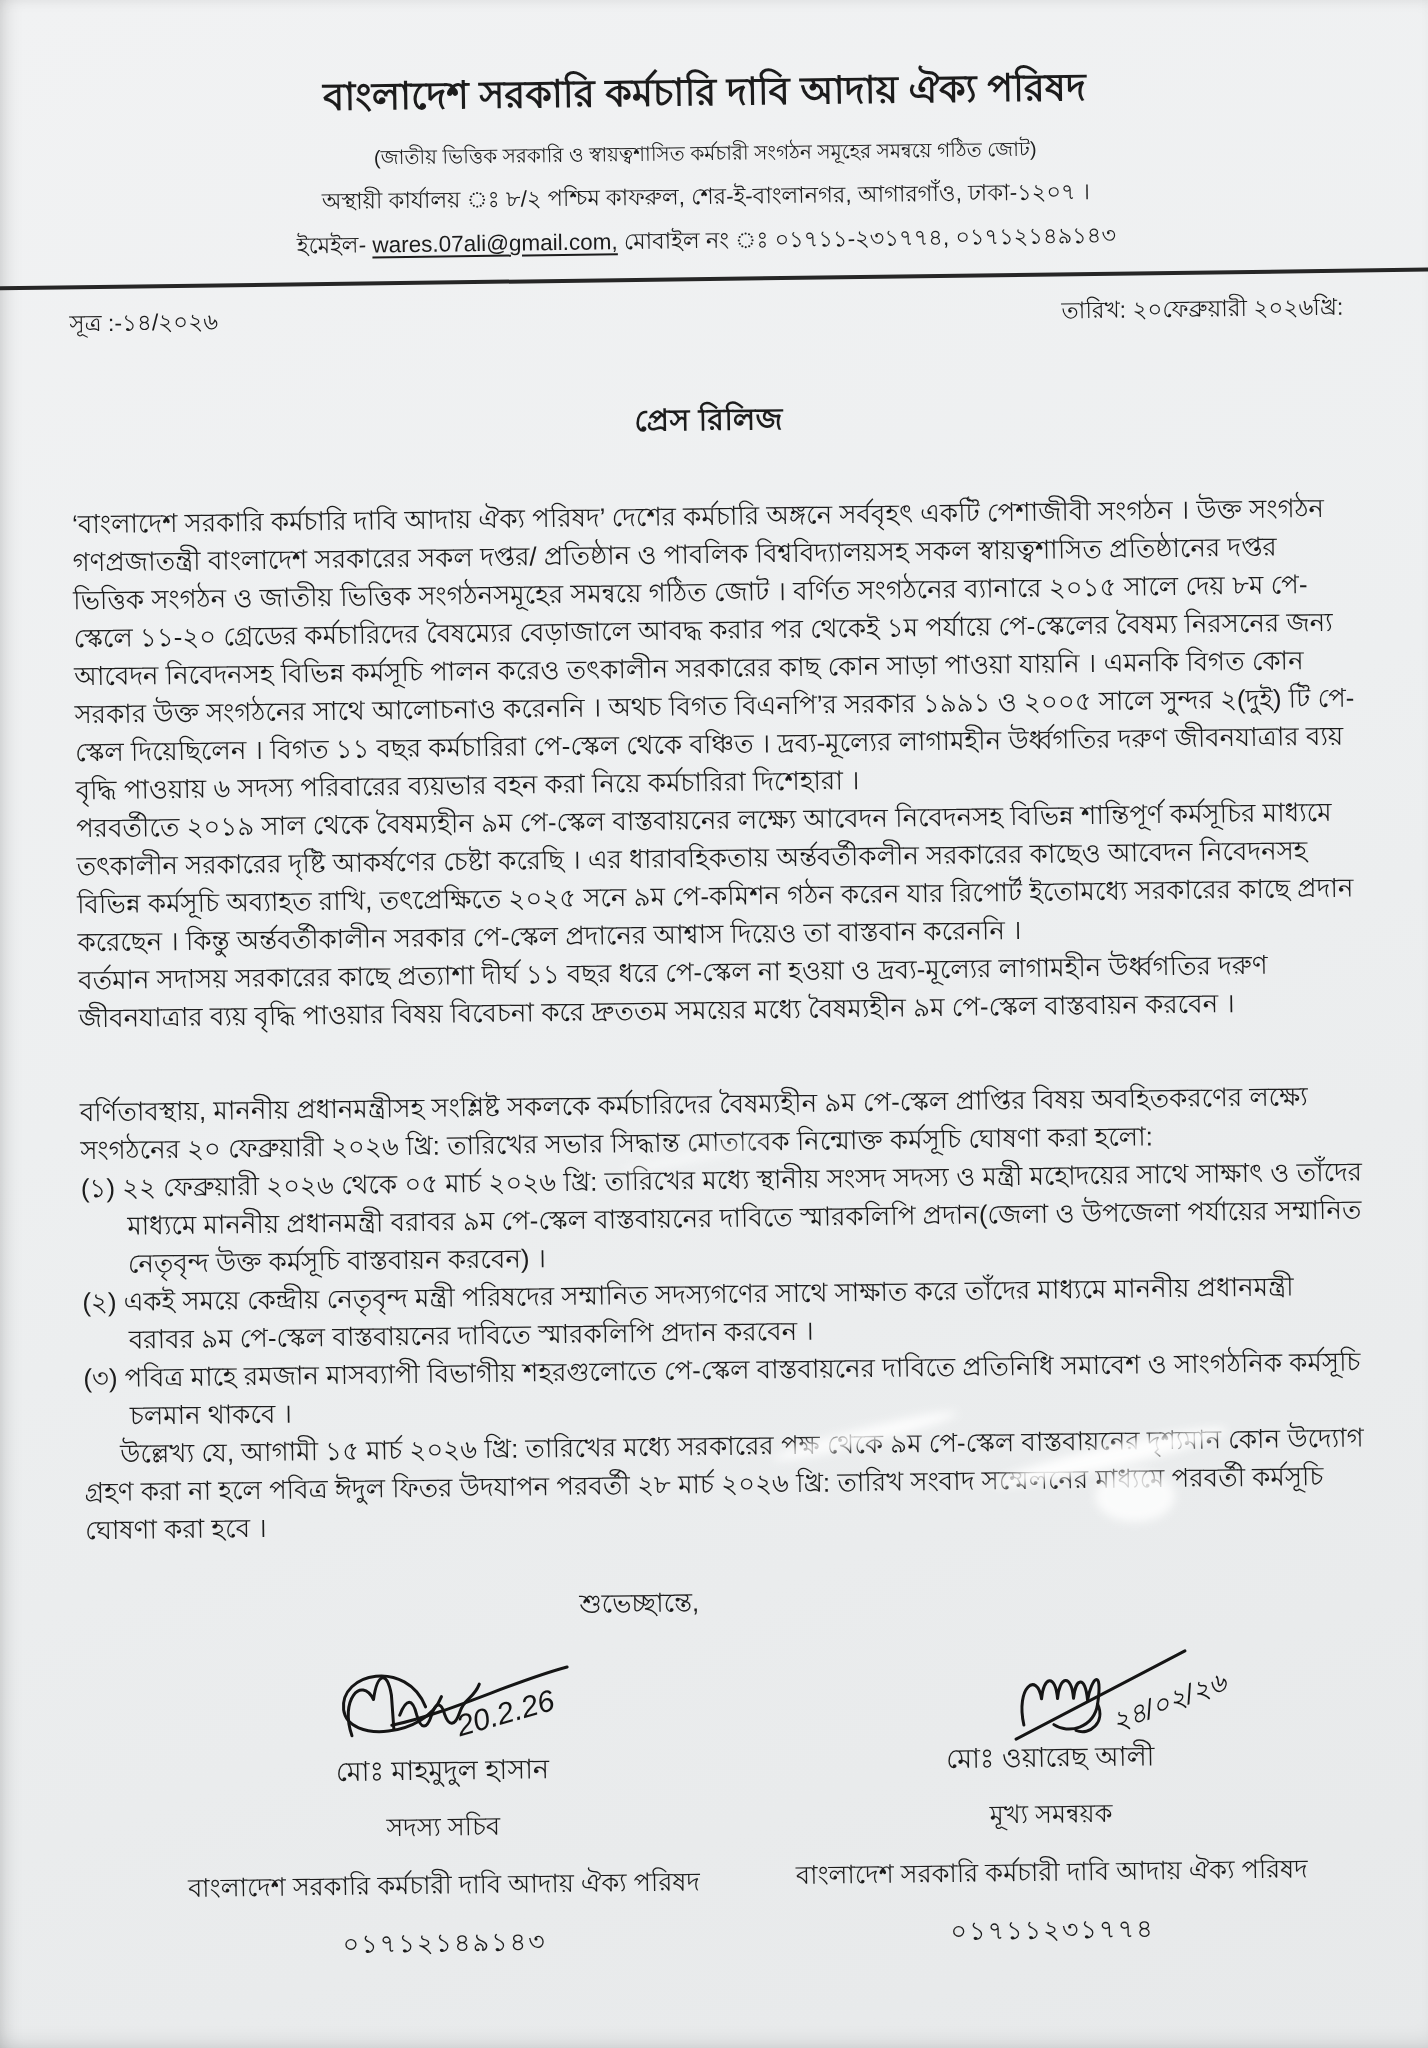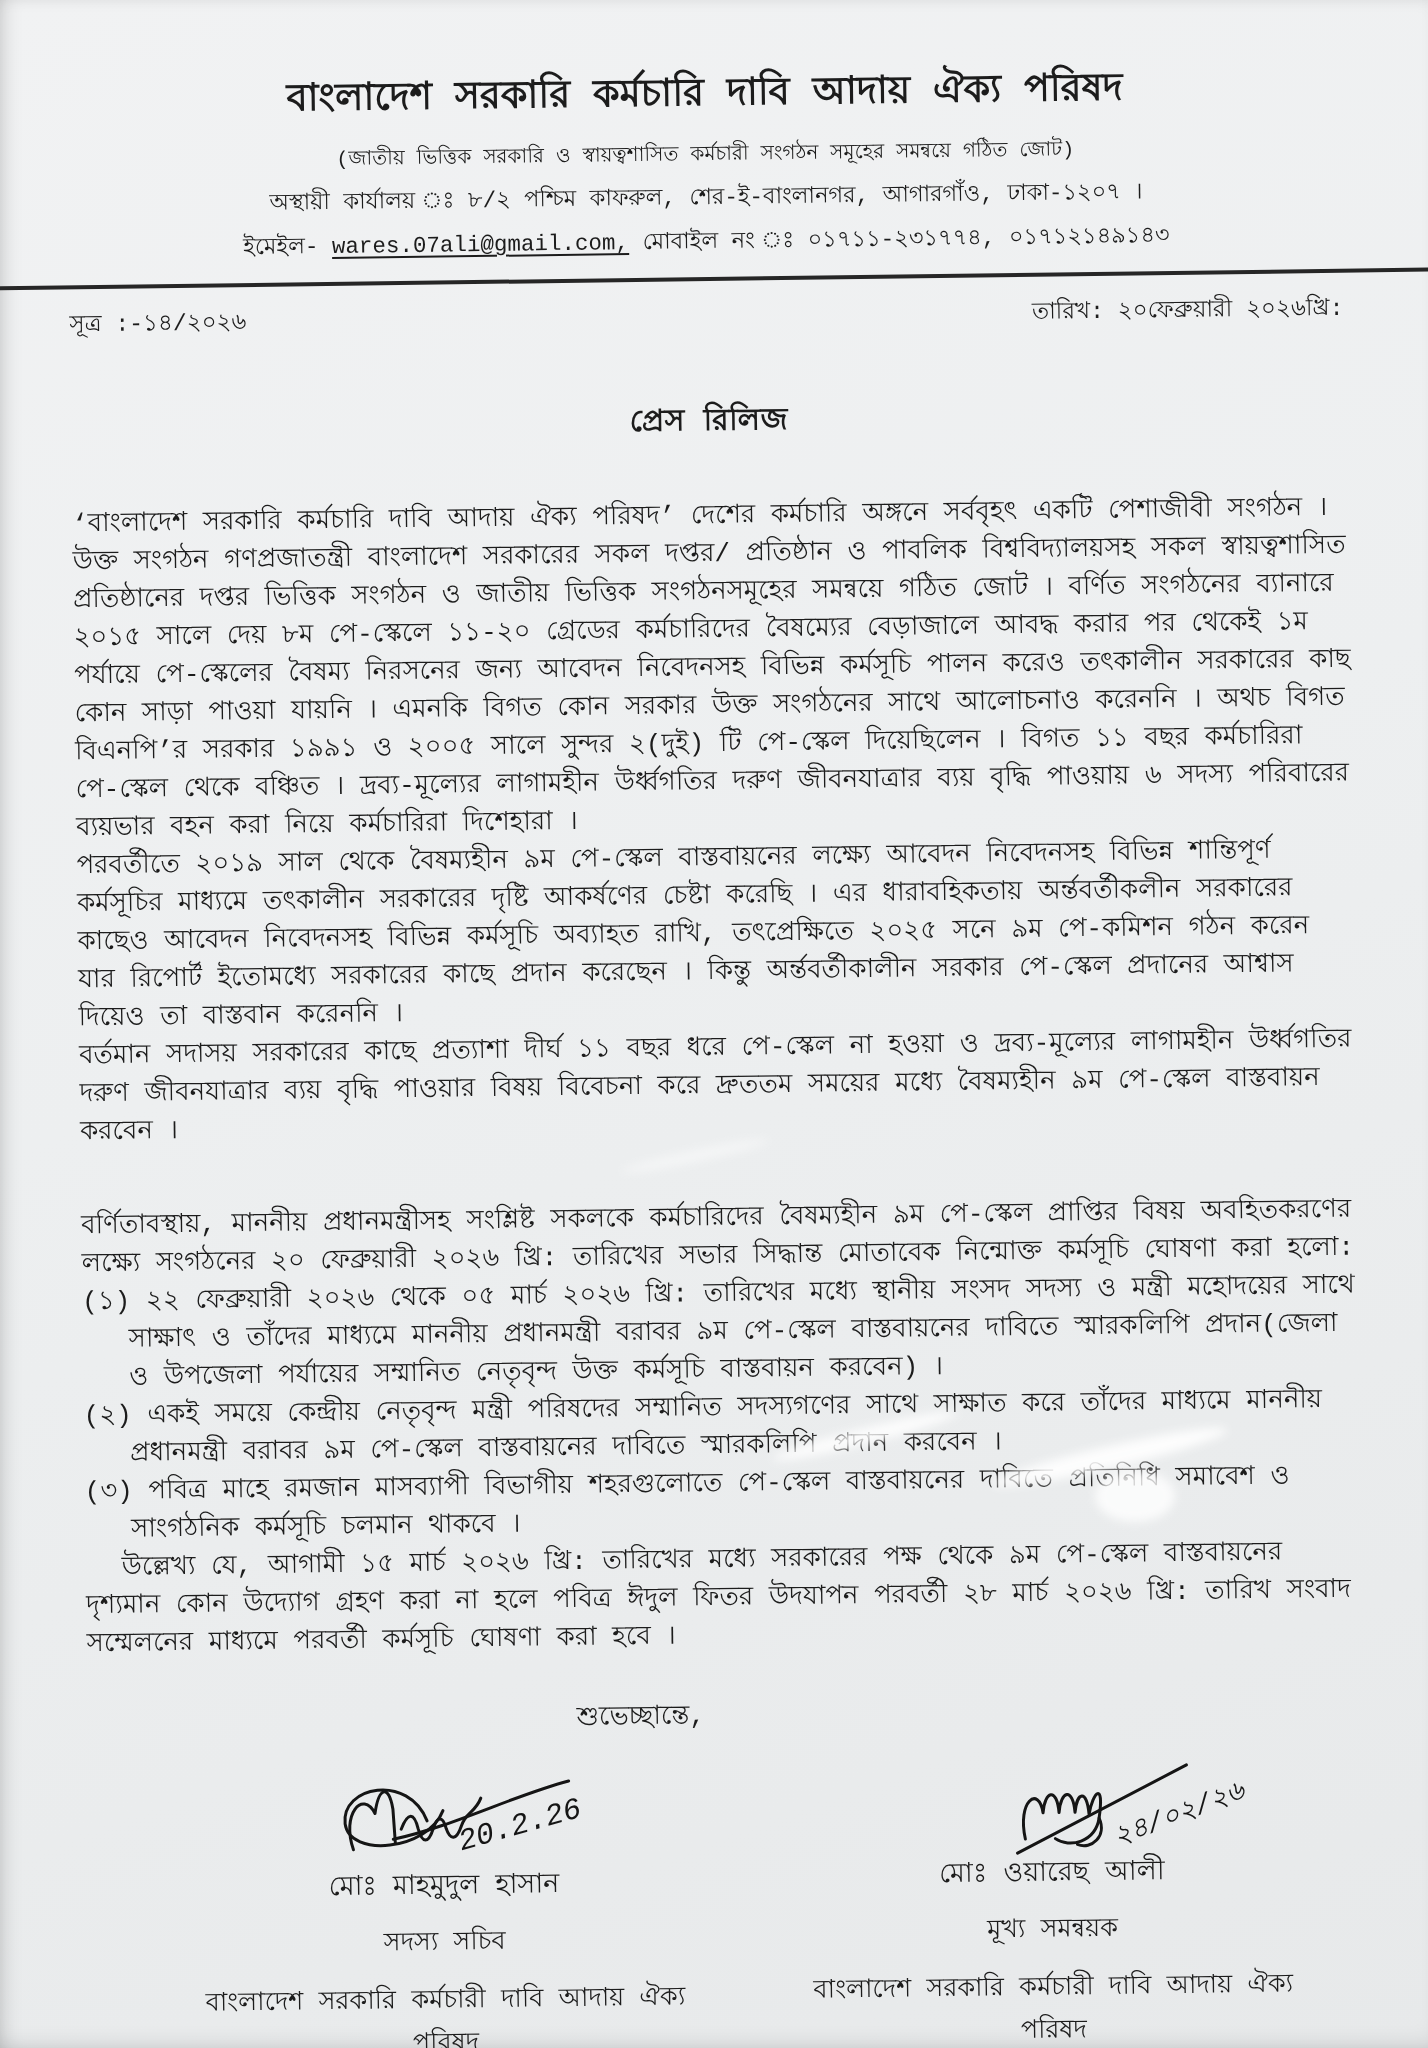--- a/index.html
+++ b/index.html
@@ -2,21 +2,21 @@
 <html lang="bn"><head>
 <meta charset="utf-8">
 <style>
   html,body{margin:0;padding:0;background:#cfd2d3;}
   .paper{
     position:relative;width:1428px;height:2048px;overflow:hidden;
     background:linear-gradient(160deg,#f1f2f3 0%,#edeff0 45%,#e7e9ea 100%);
     box-shadow:inset 14px 0 22px -14px rgba(0,0,0,.20),
                inset 0 -16px 24px -16px rgba(0,0,0,.14),
                inset 0 10px 18px -12px rgba(0,0,0,.08);
-    font-family:Liberation Mono, monospace;
+    font-family:Liberation Sans, sans-serif;
     color:#1c1c1c;
   }
   .content{position:absolute;inset:0;transform:rotate(-0.75deg);transform-origin:50% 40%;}
   .doc-header{text-align:center;padding-top:62px;}
   .org-name{font-size:38px;font-weight:bold;margin:0 0 12px;}
   .org-subtitle{font-size:20px;margin:0 0 8px;}
   .org-address{font-size:22.5px;margin:0 0 6px;}
   .contact-line{font-size:22.5px;margin:0;}
   .email{ text-decoration:underline; text-underline-offset:4px;}
   .divider{border:none;border-top:4px solid #262626;width:104%;margin:16px 0 0 -2%;}

